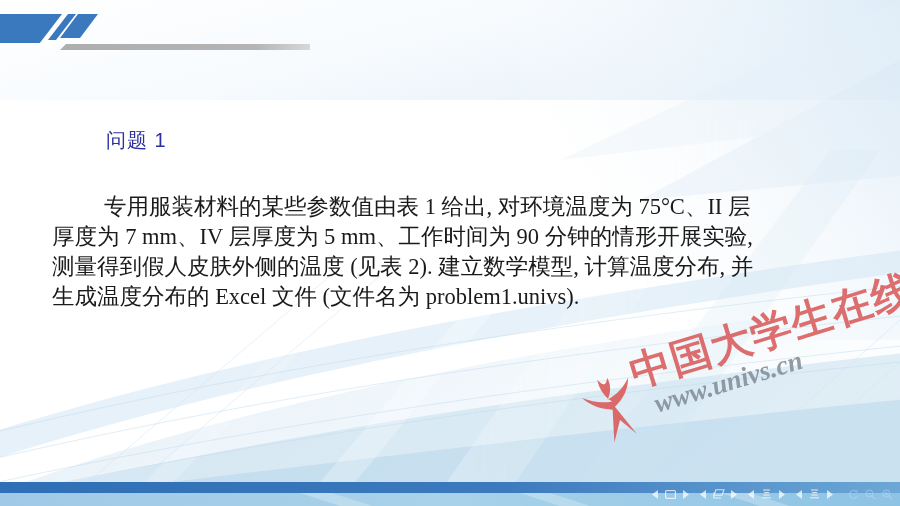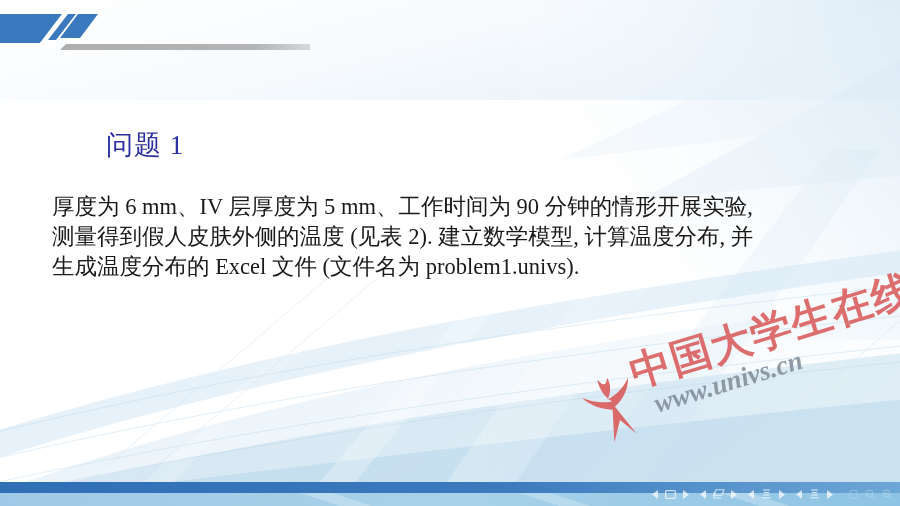--- a/index.html
+++ b/index.html
@@ -34,24 +34,24 @@
     top: 0;
     width: 340px;
     height: 62px;
   }
 
   
   .title {
     position: absolute;
     left: 106px;
     top: 127px;
-    font-size: 27px;
+    font-size: 20px;
     letter-spacing: 1px;
     color: #2b2fa0;
-    font-family: Liberation Serif, serif;
+    font-family: Liberation Sans, sans-serif;
     white-space: nowrap;
   }
 
   
   .body-text {
     position: absolute;
     left: 52px;
     top: 192px;
     width: 800px;
     color: #1a1a1a;
@@ -252,21 +252,22 @@
 
       <path d="M 78 14 L 98 14 L 80 38 L 60 38 Z" fill="#3b79bf"></path>
 
       <path d="M 66 44 L 310 44 L 310 50 L 60 50 Z" fill="url(#gGray)"></path>
     </svg>
   </div>
 
   <div class="title">问题 1</div>
 
   <div class="body-text">
-    <span class="ln">厚度为 6 mm、IV 层厚度为 5 mm、工作时间为 90 分钟的情形开展实验,</span>
+    <span class="ln l1"><span class="ind"></span><span>专用服装材料的某些参数值由表 1 给出, 对环境温度为 75°C、II 层</span></span>
+    <span class="ln">厚度为 7 mm、IV 层厚度为 5 mm、工作时间为 90 分钟的情形开展实验,</span>
     <span class="ln">测量得到假人皮肤外侧的温度 (见表 2). 建立数学模型, 计算温度分布, 并</span>
     <span class="ln">生成温度分布的 Excel 文件 (文件名为 problem1.univs).</span>
   </div>
 
   <div class="watermark">
     <div class="wm-inner">
       <div class="wm-star">
         <svg width="70" height="74" viewBox="0 0 70 74" xmlns="http://www.w3.org/2000/svg">
           <g fill="#d95b5b" opacity="0.9">
             <path d="M 34 8 C 36 16 33 24 28 29 C 38 27 47 22 54 14 C 51 25 43 33 33 38 L 46 70 L 34 52 L 22 72 L 30 40 C 20 37 10 30 4 20 C 13 27 22 31 32 32 C 26 26 23 17 24 7 C 27 13 30 17 34 8 Z"></path>

